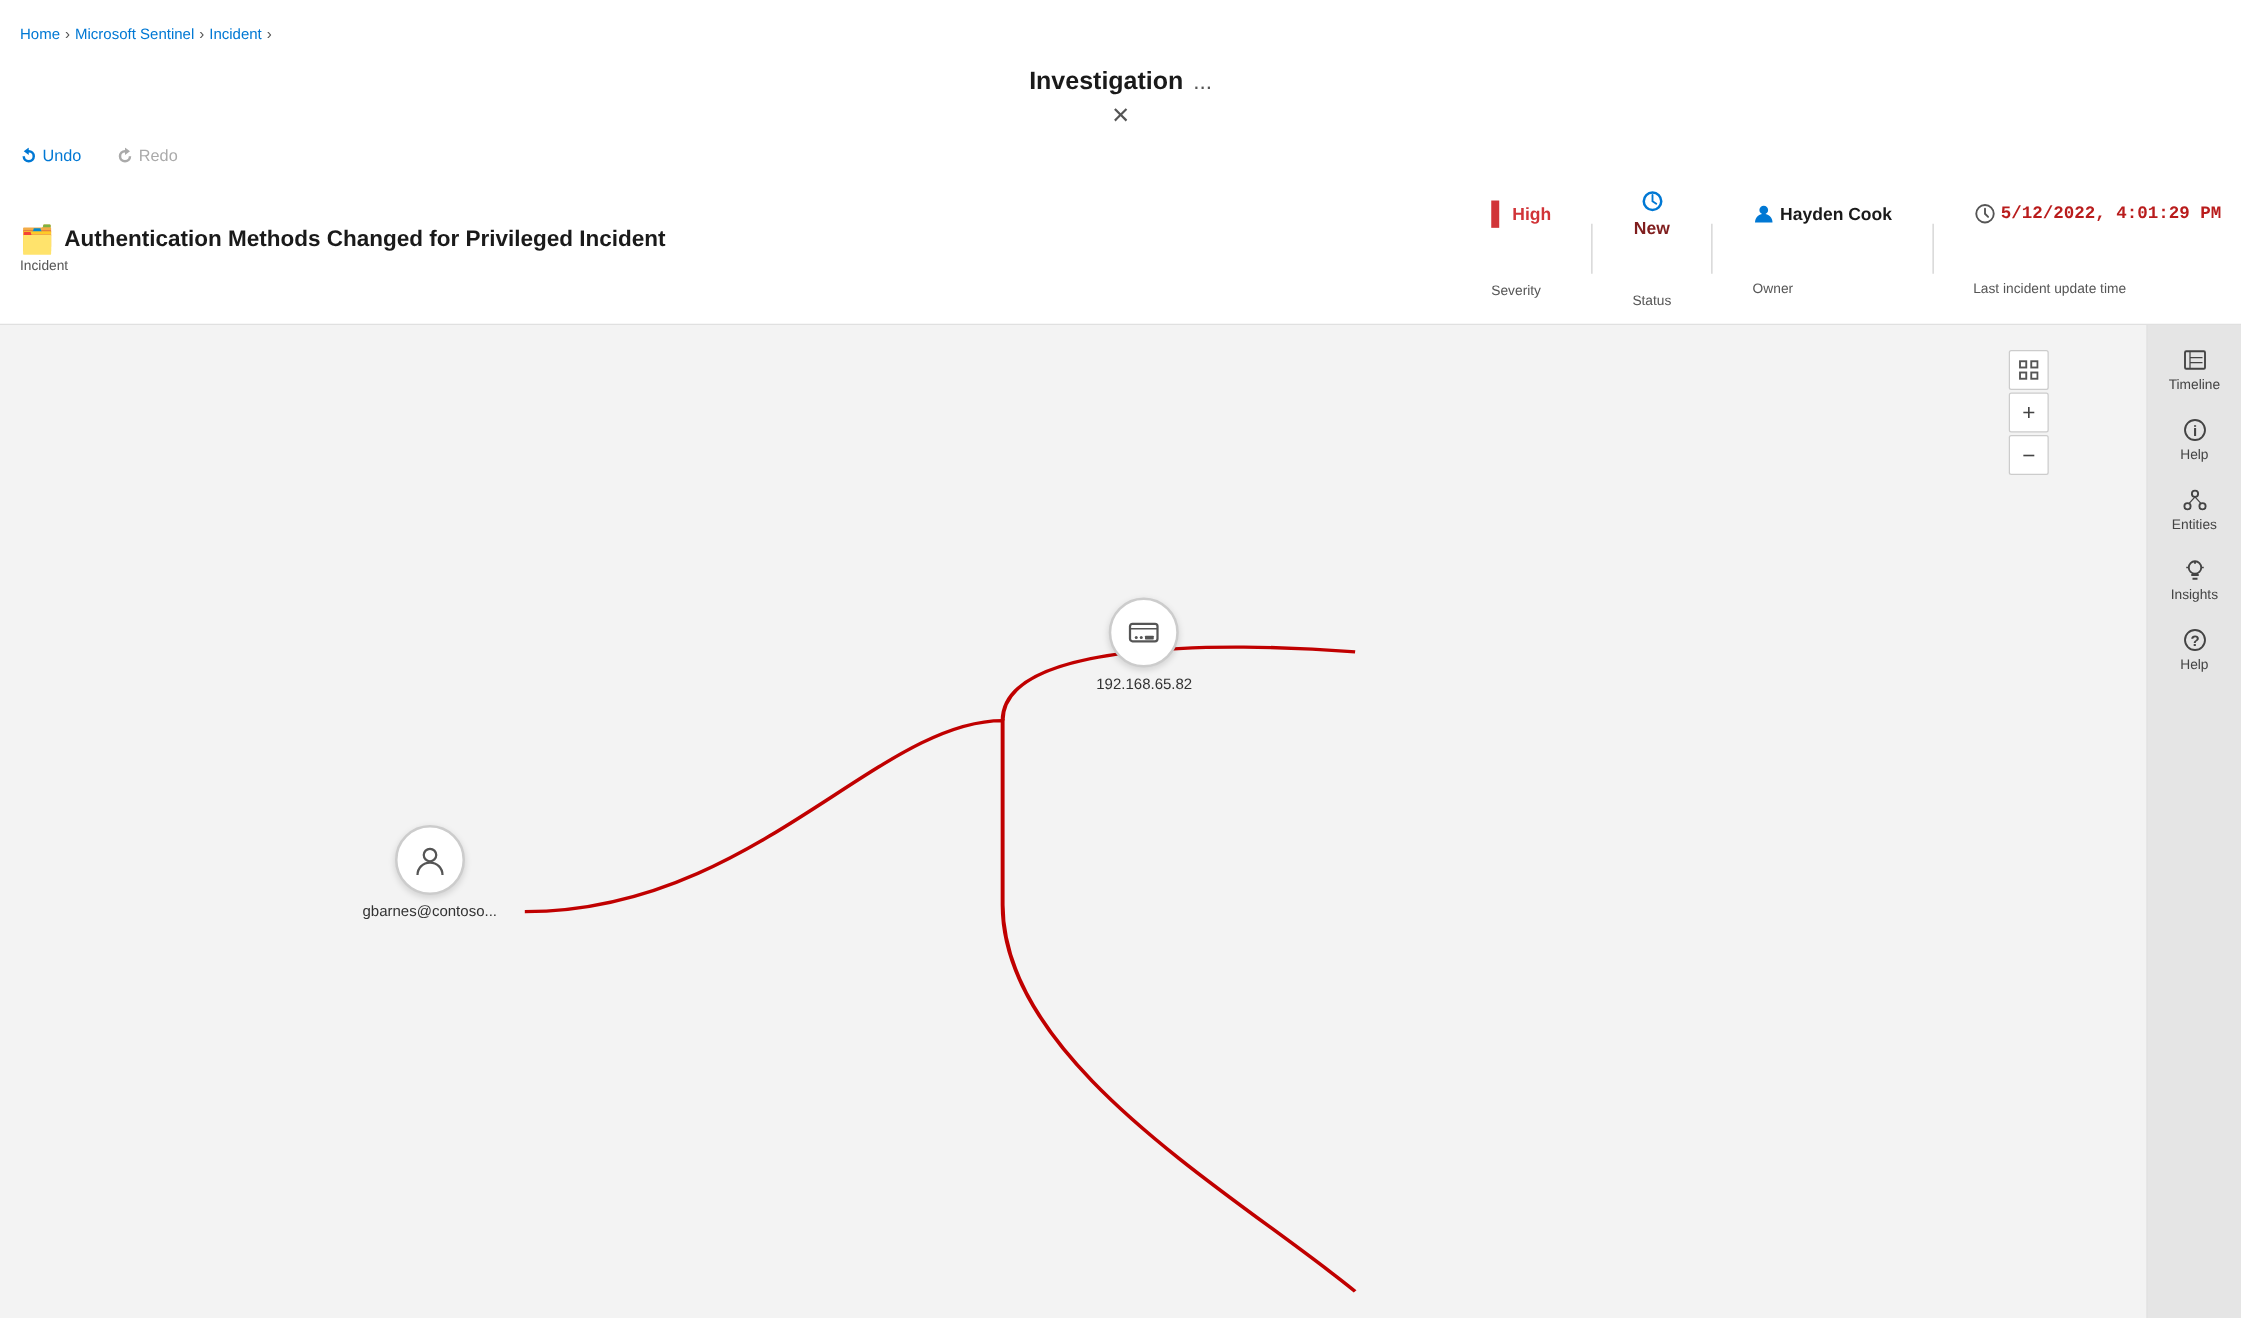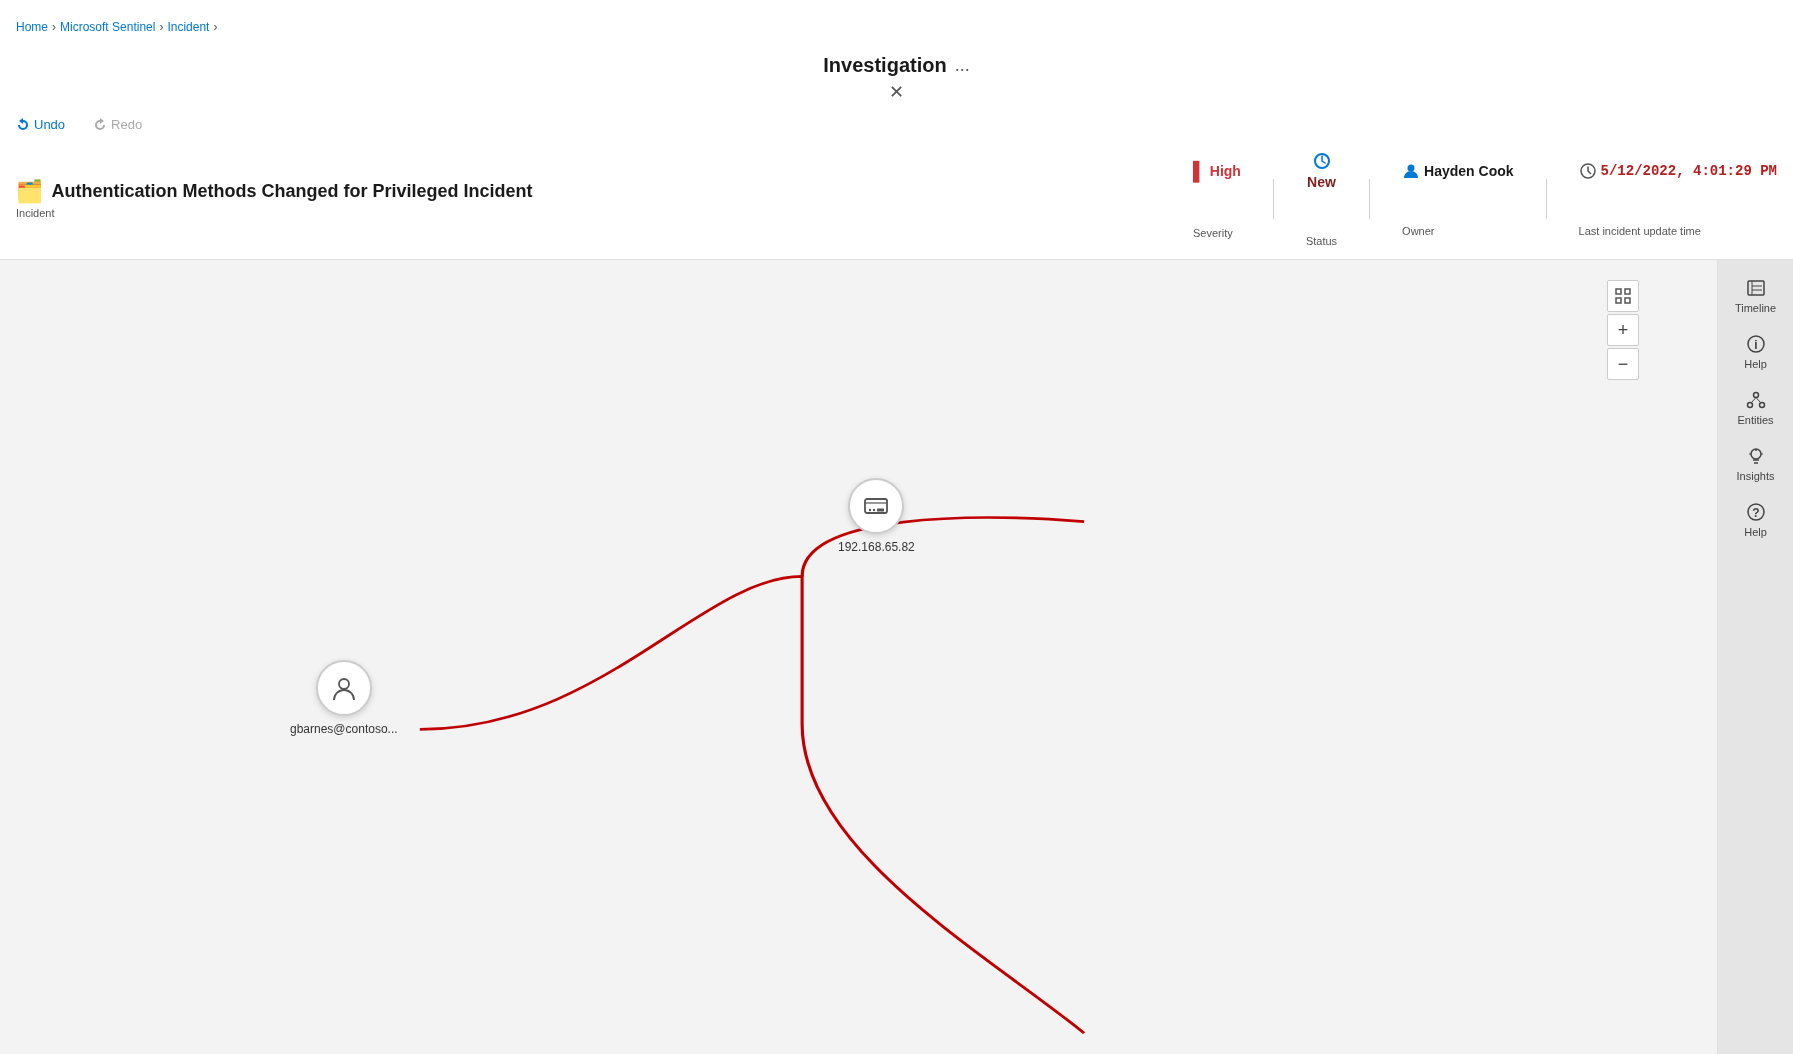--- a/index.html
+++ b/index.html
@@ -221,21 +221,21 @@
     <div class="node" style="left: 290px; top: 400px;">
       <div class="node-circle user">
         <svg width="28" height="28" viewBox="0 0 28 28">
           <circle cx="14" cy="10" r="5" fill="none" stroke="#555" stroke-width="1.8"></circle>
           <path d="M4 26c0-5.523 4.477-10 10-10s10 4.477 10 10" fill="none" stroke="#555" stroke-width="1.8"></path>
         </svg>
       </div>
       <div class="node-label">gbarnes@contoso...</div>
     </div>
 
-    <div class="node" style="left: 838px; top: 218px; justify-content: center;">
+    <div class="node" style="left: 877px; top: 218px; justify-content: center;">
       <div class="node-circle ip">
         <svg width="28" height="28" viewBox="0 0 28 28">
           <rect x="3" y="7" width="22" height="14" rx="2" fill="none" stroke="#555" stroke-width="1.8"></rect>
           <line x1="3" y1="11" x2="25" y2="11" stroke="#555" stroke-width="1.2"></line>
           <circle cx="8" cy="18" r="1.2" fill="#555"></circle>
           <circle cx="12" cy="18" r="1.2" fill="#555"></circle>
           <rect x="15" y="16.5" width="7" height="3" rx="0.5" fill="#555"></rect>
         </svg>
       </div>
       <div class="node-label">192.168.65.82</div>

